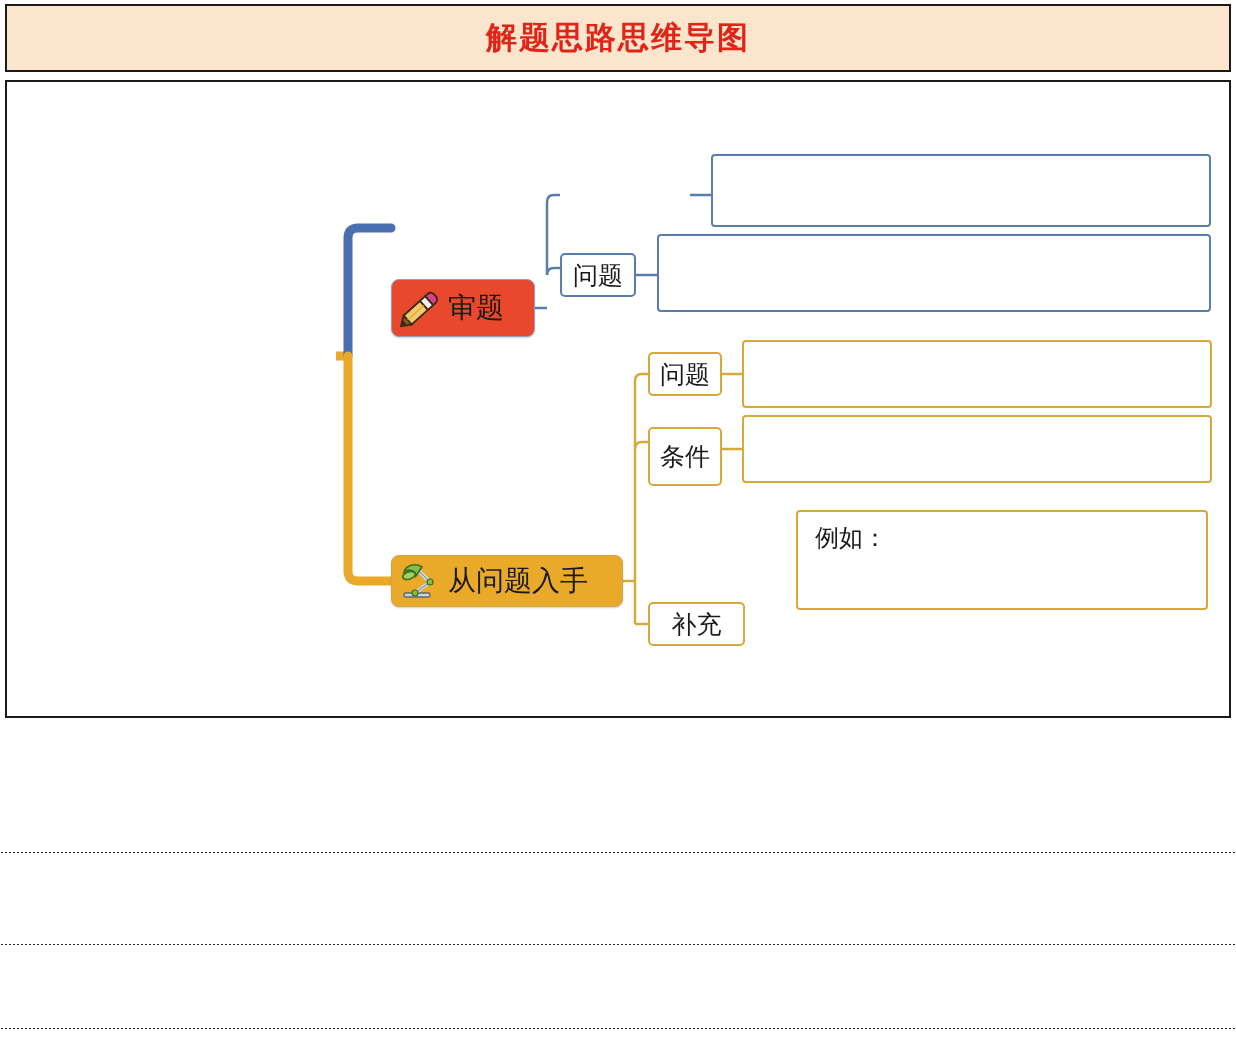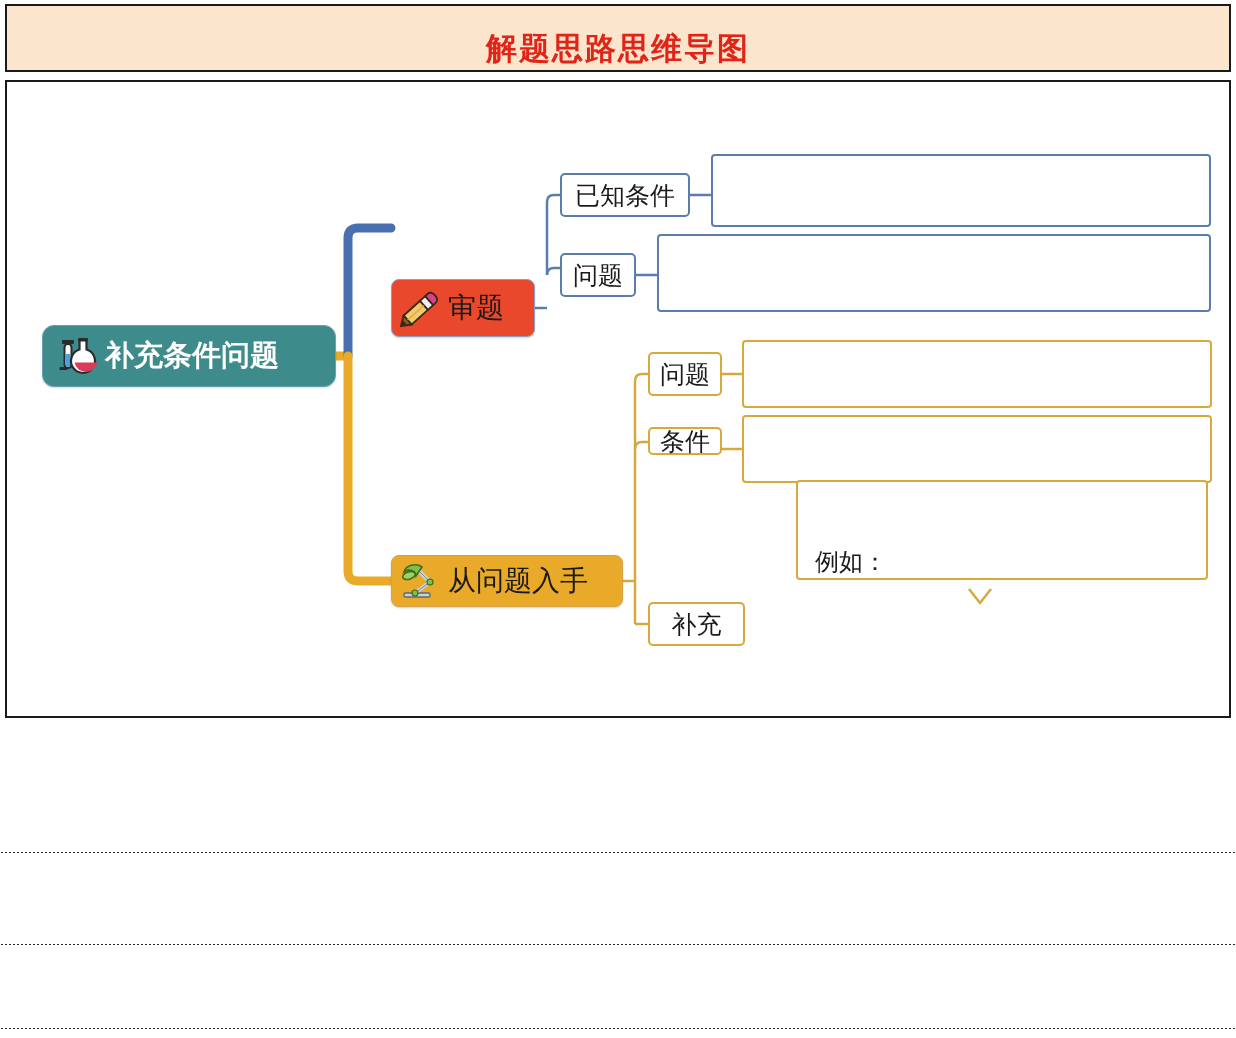--- a/index.html
+++ b/index.html
@@ -22,21 +22,21 @@
   .title-bar {
     position: absolute;
     left: 5px;
     top: 4px;
     width: 1226px;
     height: 68px;
     background: #FBE5CD;
     border: 2px solid #1a1a1a;
     box-sizing: border-box;
     display: flex;
-    align-items: flex-end;
+    align-items: center;
     justify-content: center;
   }
   .title-text {
     color: #E02418;
     font-size: 31px;
     font-weight: bold;
     letter-spacing: 2px;
     font-family: "DejaVu Sans", "Liberation Sans", sans-serif;
   }
 
@@ -146,46 +146,46 @@
     border-radius: 5px;
     color: #1a1a1a;
     font-size: 25px;
     justify-content: center;
     font-family: "DejaVu Sans", "Liberation Sans", sans-serif;
   }
 
   .chip-yizhi   { left: 553px; top: 91px;  width: 130px; height: 44px; }
   .chip-wenti-a { left: 553px; top: 171px; width: 76px;  height: 44px; }
   .chip-wenti-b { left: 641px; top: 270px; width: 74px;  height: 44px; }
-  .chip-tiaojian{ left: 641px; top: 345px; width: 74px;  height: 28px; }
+  .chip-tiaojian{ left: 641px; top: 345px; width: 74px;  height: 59px; }
   .chip-buchong { left: 641px; top: 520px; width: 97px;  height: 44px; }
 
   
   .blank-box {
     position: absolute;
     background: #ffffff;
     box-sizing: border-box;
     border-radius: 4px;
   }
   .blank-blue { border: 2px solid #5B7DAD; }
   .blank-gold { border: 2px solid #D6A93B; }
 
   .box-yizhi    { left: 704px; top: 72px;  width: 500px; height: 73px; }
   .box-wenti-a  { left: 650px; top: 152px; width: 554px; height: 78px; }
   .box-wenti-b  { left: 735px; top: 258px; width: 470px; height: 68px; }
   .box-tiaojian { left: 735px; top: 333px; width: 470px; height: 68px; }
 
   
   .box-liru {
     left: 789px;
-    top: 398px;
+    top: 428px;
     width: 412px;
     height: 100px;
     display: flex;
-    align-items: flex-end;
+    align-items: flex-start;
     padding: 10px 0 0 17px;
   }
   .liru-text {
     color: #1a1a1a;
     font-size: 24px;
     font-family: "DejaVu Sans", "Liberation Sans", sans-serif;
   }
 
   
   .box-buchong {
@@ -256,36 +256,20 @@
       <path d="M628 367 Q628 360 635 360 L641 360" stroke="#D6A93B" stroke-width="2.5" fill="none"></path>
       <path d="M628 542 Q628 542 635 542 L641 542" stroke="#D6A93B" stroke-width="2.5" fill="none"></path>
 
       <path d="M715 292 L735 292" stroke="#D6A93B" stroke-width="2.5" fill="none"></path>
       <path d="M715 367 L735 367" stroke="#D6A93B" stroke-width="2.5" fill="none"></path>
       <path d="M715 542 L735 542" stroke="#D6A93B" stroke-width="2.5" fill="none"></path>
 
       <path d="M962 507 L973 521 L984 507" stroke="#D6A93B" stroke-width="2.5" fill="#ffffff" stroke-linejoin="miter"></path>
     </svg>
 
-    <div class="node node-root">
-      <span class="icon">
-        <svg width="42" height="40" viewBox="0 0 42 40">
-
-          <rect x="5" y="4" width="12" height="4" rx="1" fill="#2b2b2b"></rect>
-          <rect x="7.5" y="8" width="7" height="24" rx="3.4" fill="#ffffff" stroke="#2b2b2b" stroke-width="2"></rect>
-          <path d="M8.6 18 h4.8 v10.5 a2.4 2.4 0 0 1 -4.8 0 z" fill="#4a9fe0"></path>
-          <rect x="2.5" y="31" width="8" height="3" rx="1" fill="#2b2b2b"></rect>
-
-          <path d="M22.5 4 h7 v9.5 a12 12 0 1 1 -7 0 z" fill="#ffffff" stroke="#2b2b2b" stroke-width="2.2"></path>
-          <path d="M17.6 26.5 a11.6 11.6 0 0 0 22.8 0 z" fill="#D93B58"></path>
-          <rect x="21" y="2" width="10" height="3.4" rx="1.2" fill="#2b2b2b"></rect>
-        </svg>
-      </span>
-      <span class="node-label">补充条件问题</span>
-    </div>
 
     <div class="node node-branch-2">
       <span class="icon">
         <svg width="46" height="42" viewBox="0 0 46 42">
 
           <rect x="6" y="33" width="26" height="4" rx="1.6" fill="#C8D4DC" stroke="#5a6a74" stroke-width="1.4"></rect>
 
           <line x1="17" y1="33" x2="32" y2="22" stroke="#C8D4DC" stroke-width="4" stroke-linecap="round"></line>
           <line x1="17" y1="33" x2="32" y2="22" stroke="#7d8d98" stroke-width="1" stroke-linecap="round"></line>
 
@@ -311,23 +295,20 @@
             <path d="M34 15 h4 a4 6 0 0 1 0 12 h-4 z" fill="#D9418C" stroke="#3a2a12" stroke-width="1.8"></path>
             <path d="M5 15 L-4 21 L5 27 z" fill="#8a5a2b" stroke="#3a2a12" stroke-width="1.8"></path>
             <path d="M1.5 18.3 L-4 21 L1.5 23.7 z" fill="#3a2a12"></path>
             <line x1="5" y1="21" x2="27" y2="21" stroke="#d9a83f" stroke-width="1.2"></line>
           </g>
         </svg>
       </span>
       <span class="node-label">审题</span>
     </div>
 
-    <div class="node chip-blue chip-yizhi">
-      <span>已知条件</span>
-    </div>
     <div class="node chip-blue chip-wenti-a">
       <span>问题</span>
     </div>
 
     <div class="blank-box blank-blue box-yizhi"></div>
     <div class="blank-box blank-blue box-wenti-a"></div>
 
     <div class="node chip-gold chip-wenti-b">
       <span>问题</span>
     </div>

